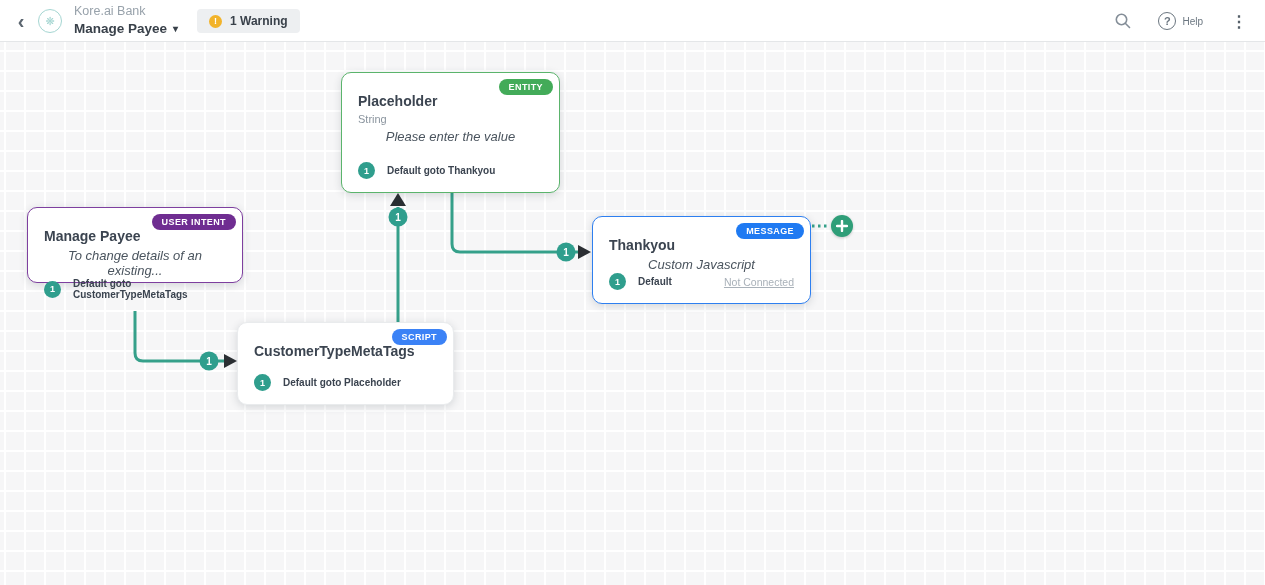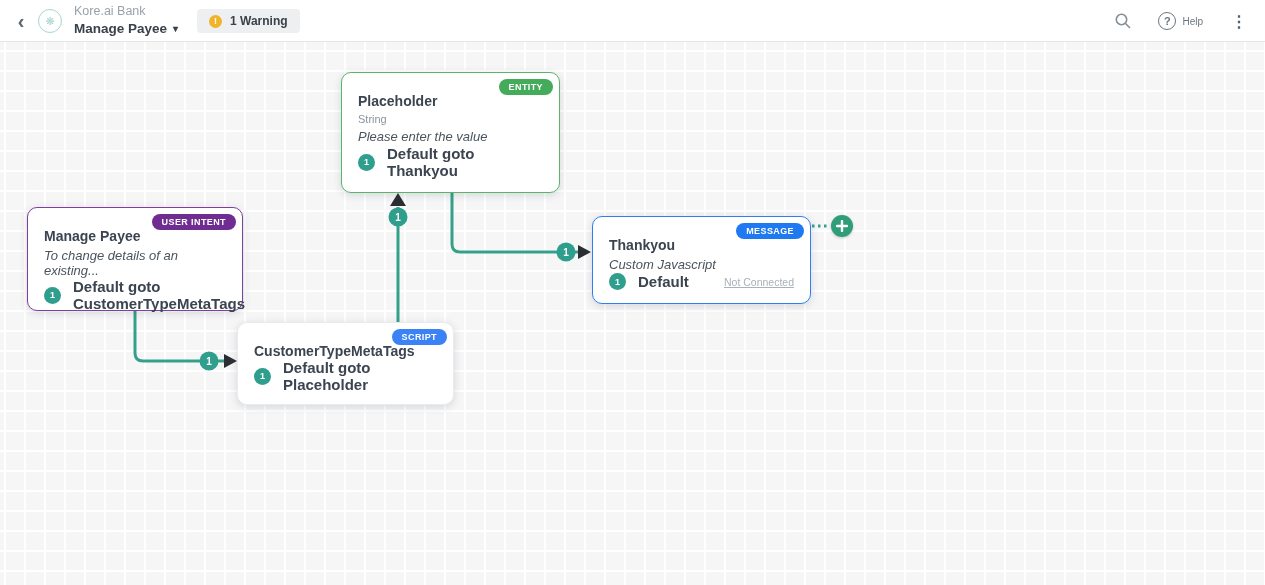--- a/index.html
+++ b/index.html
@@ -58,26 +58,26 @@
   .node--message  { border:1.4px solid #2e7ff0; }
   .badge { position:absolute; top:6px; right:6px; padding:4px 10px 3px;
     border-radius:8px; color:#fff; font-size:9px; font-weight:700;
     letter-spacing:.4px; line-height:1; }
   .badge--entity  { background:#43ab59; }
   .badge--intent  { background:#6f2d91; }
   .badge--script  { background:#3b82f6; }
   .badge--message { background:#1f7af2; }
   .node-title { font-size:14px; font-weight:700; color:#3b4450; }
   .node-subtitle { font-size:11px; color:#8a949e; margin-top:4px; }
-  .node-desc { font-size:13px; font-style:italic; color:#4a545e; margin-top:4px; }
+  .node-desc { font-size:13px; font-style:italic; color:#4a545e; margin-top:4px;text-align:center; }
   .transition { display:flex; align-items:center; gap:12px; margin-top:auto; }
   .idx-badge { width:17px; height:17px; min-width:17px; border-radius:50%;
     background:#2f9e8d; color:#fff; font-size:9px; font-weight:700;
     display:flex; align-items:center; justify-content:center; }
-  .transition-label { font-size:15px; font-weight:700; color:#3b4450; }
+  .transition-label { font-size:10px; font-weight:700; color:#3b4450; }
   .not-connected { margin-left:auto; font-size:10.5px; color:#a9b1b9;text-decoration:underline; }
 
   .add-btn { position:absolute; left:831px; top:173px; width:22px; height:22px;
     border-radius:50%; background:#2f9e78; z-index:3; cursor:pointer;
     display:flex; align-items:center; justify-content:center;
     box-shadow:0 1px 3px rgba(0,0,0,.2); }
 </style>
 </head>
 <body>
 
@@ -154,21 +154,21 @@
     <span class="badge badge--entity">ENTITY</span>
     <div class="node-title">Placeholder</div>
     <div class="node-subtitle">String</div>
     <div class="node-desc">Please enter the value</div>
     <div class="transition">
       <span class="idx-badge">1</span>
       <span class="transition-label">Default goto Thankyou</span>
     </div>
   </div>
 
-  <div class="node node--intent" style="left:27px; top:165px; width:216px; height:104px;">
+  <div class="node node--intent" style="left:27px; top:165px; width:216px; height:76px;">
     <span class="badge badge--intent">USER INTENT</span>
     <div class="node-title">Manage Payee</div>
     <div class="node-desc">To change details of an existing...</div>
     <div class="transition">
       <span class="idx-badge">1</span>
       <span class="transition-label">Default goto CustomerTypeMetaTags</span>
     </div>
   </div>
 
   <div class="node node--script" style="left:237px; top:280px; width:217px; height:83px;">

